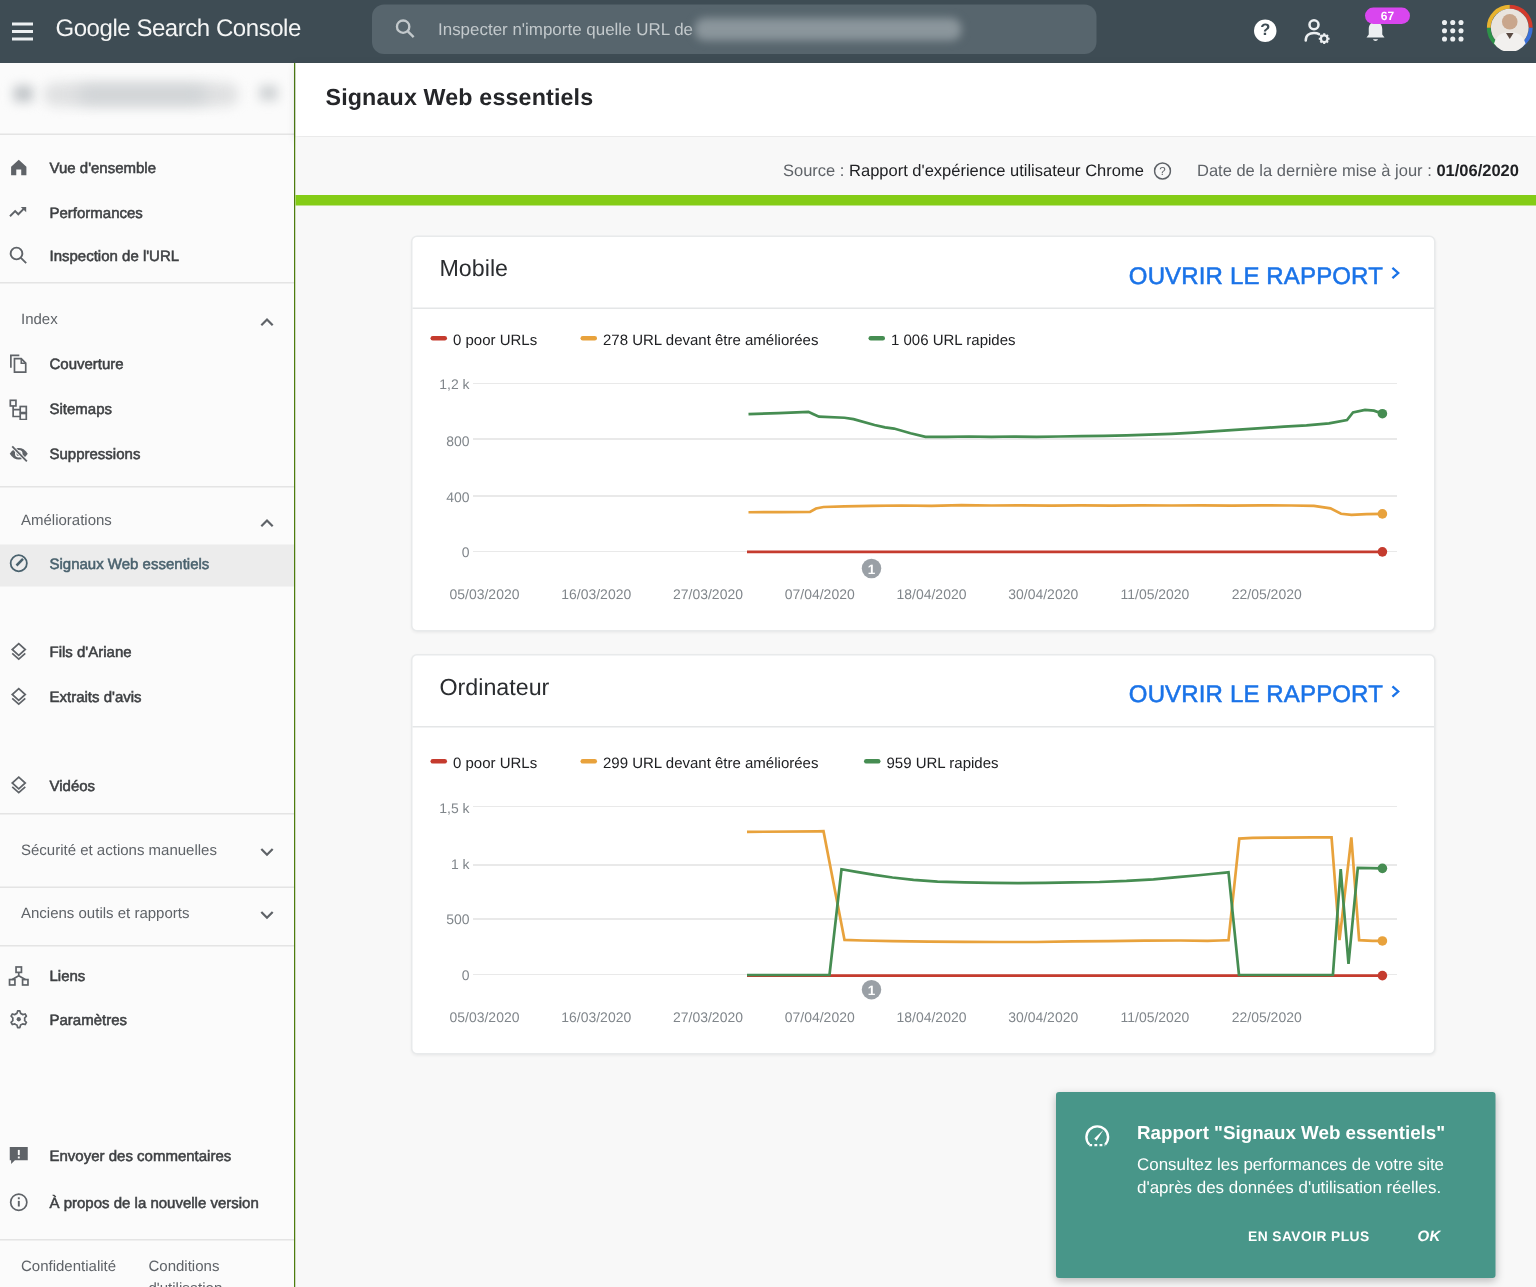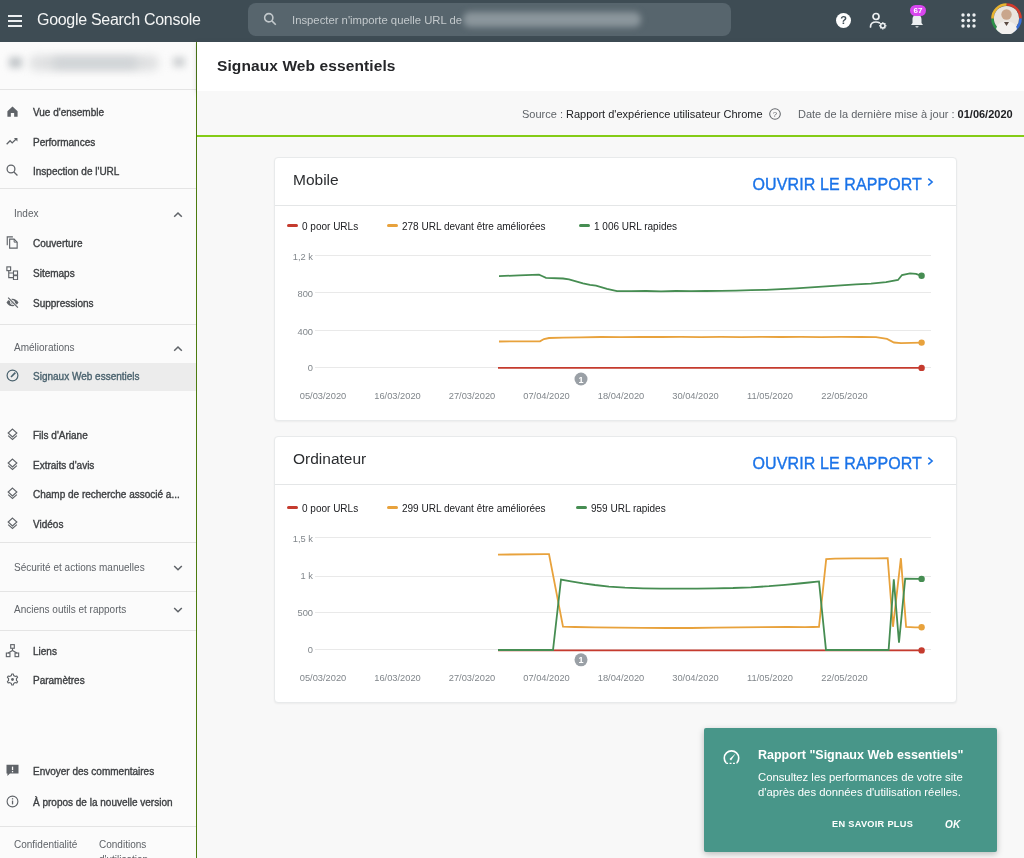--- a/index.html
+++ b/index.html
@@ -21,21 +21,21 @@
   .navitem .ic { position:absolute; left:5px; top:6px; width:15px; height:15px; }
   .navitem .tx { position:absolute; left:33px; top:9px; font-size:10px; color:#3e4043; -webkit-text-stroke:0.35px #3e4043; white-space:nowrap; }
   .seclabel { position:absolute; left:14px; font-size:10px; color:#5f6368; white-space:nowrap; }
   .chev { position:absolute; left:171px; width:14px; height:14px; }
   #selrow { position:absolute; left:0; top:321px; width:196px; height:28px; background:#ececec; }
 
   
   #mainhead { position:absolute; left:197px; top:42px; width:827px; height:49px; background:#fff; box-shadow:0 1px 2px rgba(60,64,67,0.35), 0 2px 6px rgba(60,64,67,0.18); }
   #maintitle { position:absolute; left:20px; top:15px; font-size:15.5px; font-weight:bold; color:#252629; letter-spacing:0.1px; }
   #canvas { position:absolute; left:197px; top:91px; width:827px; height:767px; background:#f8f8f8; }
-  #srcrow { position:absolute; left:0; top:0; width:827px; height:46px; border-bottom:2px solid #84cc16; font-size:11px; color:#5f6368; white-space:nowrap; }
+  #srcrow { position:absolute; left:0; top:0; width:827px; height:46px; border-bottom:7px solid #84cc16; font-size:11px; color:#5f6368; white-space:nowrap; }
 
   .card { position:absolute; left:77px; width:683px; background:#fff; border:1px solid #e8eaeb; border-radius:4px; box-shadow:0 1px 2px rgba(0,0,0,0.05); }
   .cardhead { position:absolute; left:0; top:0; width:100%; height:48px; border-bottom:1px solid #e4e6e7; }
   .cardtitle { position:absolute; left:18px; top:13px; font-size:15.5px; color:#2b2d30; }
   .openlink { position:absolute; right:34px; top:18px; font-size:16px; letter-spacing:0.1px; color:#1a73e8; -webkit-text-stroke:0.35px #1a73e8; white-space:nowrap; }
   .linkchev { position:absolute; right:20px; top:18px; width:12px; height:12px; }
 
   
   #toast { position:absolute; left:704px; top:728px; width:293px; height:124px; background:#489689; color:#fff; box-shadow:0 2px 6px rgba(0,0,0,0.25); border-radius:2px; }
 </style>
@@ -74,21 +74,21 @@
         <line x1="16.5" y1="16.5" x2="17.3" y2="17.3"></line>
       <line x1="17.3" y1="12.3" x2="16.5" y2="13.1"></line>
         <line x1="13.1" y1="16.5" x2="12.3" y2="17.3"></line>
     </g>
   </svg>
 
   <svg style="position:absolute;left:908px;top:13px" width="18" height="17" viewBox="0 0 18 17">
     <path d="M9 1.5 C6 1.5 4.5 3.8 4.5 6.5 L4.5 10 L3 12 L15 12 L13.5 10 L13.5 6.5 C13.5 3.8 12 1.5 9 1.5 Z" fill="#eceff1"></path>
     <path d="M7.3 13.2 a1.8 1.8 0 0 0 3.4 0 Z" fill="#eceff1"></path>
   </svg>
-  <div style="position:absolute;left:910px;top:4.5px;width:16px;height:11px;border-radius:5.5px;background:#d946ef;color:#fff;font-size:8px;font-weight:bold;text-align:center;line-height:11px;">67</div>
+  <div style="position:absolute;left:910px;top:4.5px;width:30px;height:11px;border-radius:5.5px;background:#d946ef;color:#fff;font-size:8px;font-weight:bold;text-align:center;line-height:11px;">67</div>
 
   <svg style="position:absolute;left:961px;top:13px" width="15" height="15" viewBox="0 0 15 15">
     <g fill="#eceff1">
       <circle cx="2" cy="2" r="1.7"></circle>
         <circle cx="7.5" cy="2" r="1.7"></circle>
         <circle cx="13" cy="2" r="1.7"></circle>
       <circle cx="2" cy="7.5" r="1.7"></circle>
         <circle cx="7.5" cy="7.5" r="1.7"></circle>
         <circle cx="13" cy="7.5" r="1.7"></circle>
       <circle cx="2" cy="13" r="1.7"></circle>
@@ -248,26 +248,20 @@
         <use href="#i-rich"></use>
       </svg>
       <div class="tx">Fils d'Ariane</div>
     </div>
   <div class="navitem" style="top:409px">
       <svg class="ic" viewBox="0 0 20 20">
         <use href="#i-rich"></use>
       </svg>
       <div class="tx">Extraits d'avis</div>
     </div>
-  <div class="navitem" style="top:438px">
-      <svg class="ic" viewBox="0 0 20 20">
-        <use href="#i-rich"></use>
-      </svg>
-      <div class="tx">Champ de recherche associé a...</div>
-    </div>
   <div class="navitem" style="top:468px">
       <svg class="ic" viewBox="0 0 20 20">
         <use href="#i-rich"></use>
       </svg>
       <div class="tx">Vidéos</div>
     </div>
   <div class="sdiv" style="top:500px"></div>
 
   <div class="seclabel" style="top:520px">Sécurité et actions manuelles</div>
   <svg class="chev" style="top:519px" viewBox="0 0 14 14">

